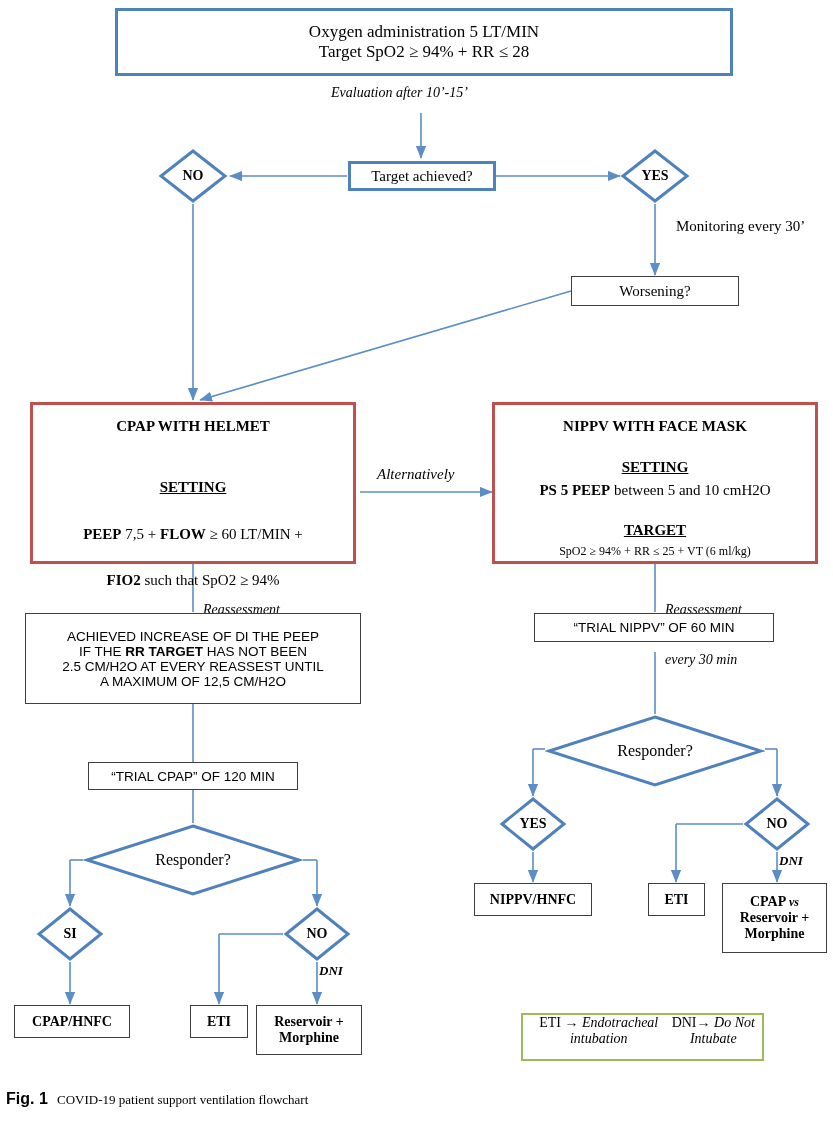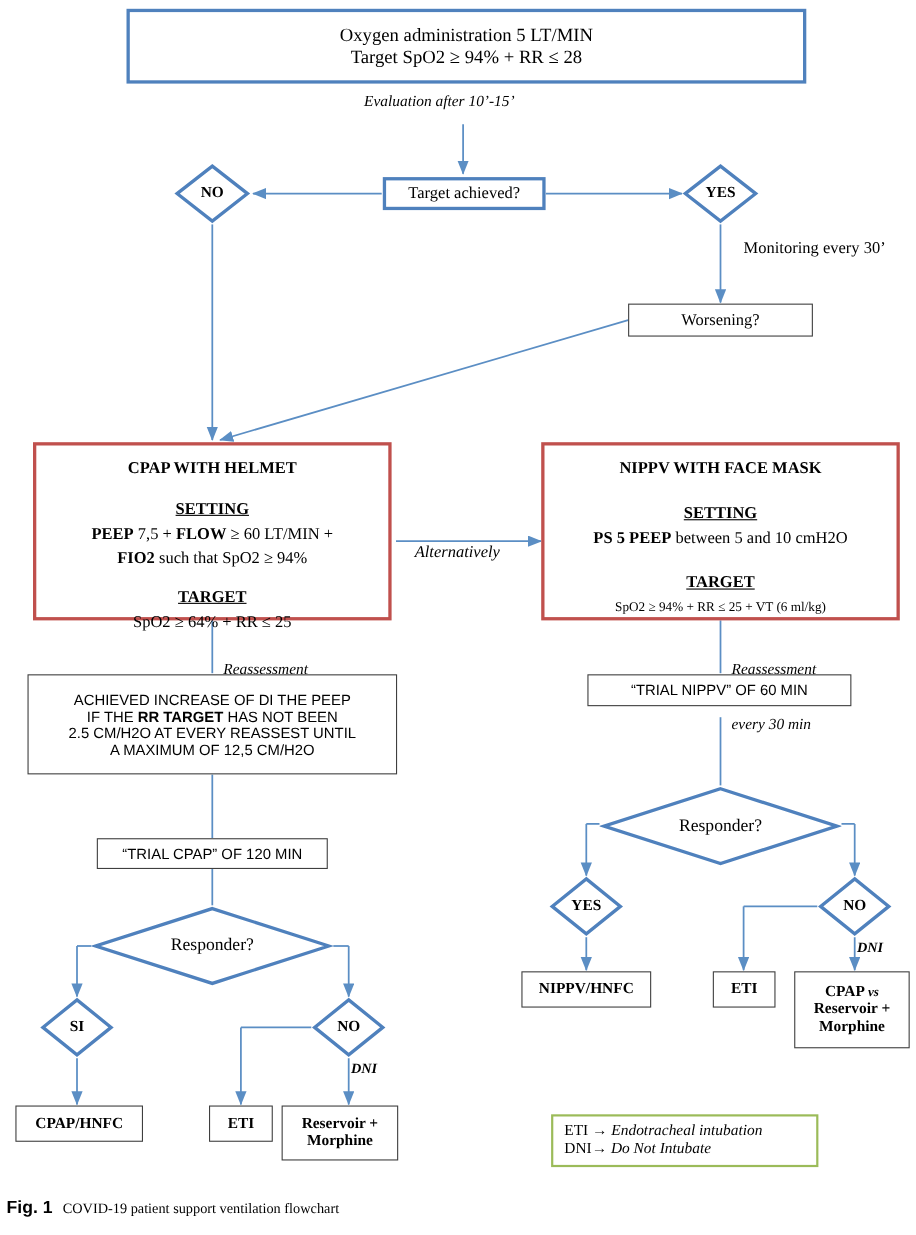--- a/index.html
+++ b/index.html
@@ -129,23 +129,23 @@
       </svg>
     <span class="dlabel" style="font-size:14px;">YES</span>
   </div>
 
   <div class="plain" style="left:676px;top:218px;font-size:15px;">Monitoring every 30’</div>
 
   <div class="node rect-thin" style="left:571px;top:276px;width:168px;height:30px;font-size:15px;">
       <span>Worsening?</span>
     </div>
 
-  <div class="lbl" style="left:377px;top:466px;font-size:15px;margin-top:28px;">Alternatively</div>
-
-  <div class="node rect-red" style="left:30px;top:402px;width:326px;height:162px;flex-direction:column;justify-content:flex-start;">
+  <div class="lbl" style="left:377px;top:466px;font-size:15px;">Alternatively</div>
+
+  <div class="node rect-red" style="left:30px;top:402px;width:326px;height:162px;flex-direction:column;justify-content:flex-start;gap:24px;">
     <div class="box-inner t-center bold" style="font-size:15px;margin-top:10px;">CPAP WITH HELMET</div>
     <div class="box-inner t-center bold ul" style="font-size:15px;margin-top:14px;">SETTING</div>
     <div class="box-inner t-center" style="font-size:15px;">
       <span class="bold">PEEP</span><span> 7,5 + </span><span class="bold">FLOW</span><span> ≥ 60 LT/MIN +</span>
     </div>
     <div class="box-inner t-center" style="font-size:15px;">
       <span class="bold">FIO2</span><span> such that SpO2 ≥ 94%</span>
     </div>
     <div class="box-inner t-center bold ul" style="font-size:15px;margin-top:12px;">TARGET</div>
     <div class="box-inner t-center" style="font-size:15px;">SpO2 ≥ 64% + RR ≤ 25</div>
@@ -254,21 +254,21 @@
     </div>
 
   <div class="node rect-thin" style="left:722px;top:883px;width:105px;height:70px;flex-direction:column;font-size:14px;font-weight:bold;">
     <div class="t-center">
       <span>CPAP </span><span class="ital" style="font-size:12px;">vs</span>
     </div>
     <div class="t-center">Reservoir +</div>
     <div class="t-center">Morphine</div>
   </div>
 
-  <div class="node rect-green" style="left:501px;top:1013px;width:243px;height:48px;flex-direction:column;justify-content:center;align-items:flex-start;padding-left:10px;">
+  <div class="node rect-green" style="left:521px;top:1013px;width:243px;height:48px;flex-direction:row;justify-content:center;align-items:flex-start;padding-left:10px;">
     <div style="font-size:14px;">
       <span>ETI </span><span class="bold">→</span><span class="ital"> Endotracheal intubation</span>
     </div>
     <div style="font-size:14px;">
       <span>DNI</span><span class="bold">→</span><span class="ital"> Do Not Intubate</span>
     </div>
   </div>
 
   <div class="cap">
     <b>Fig. 1</b>

